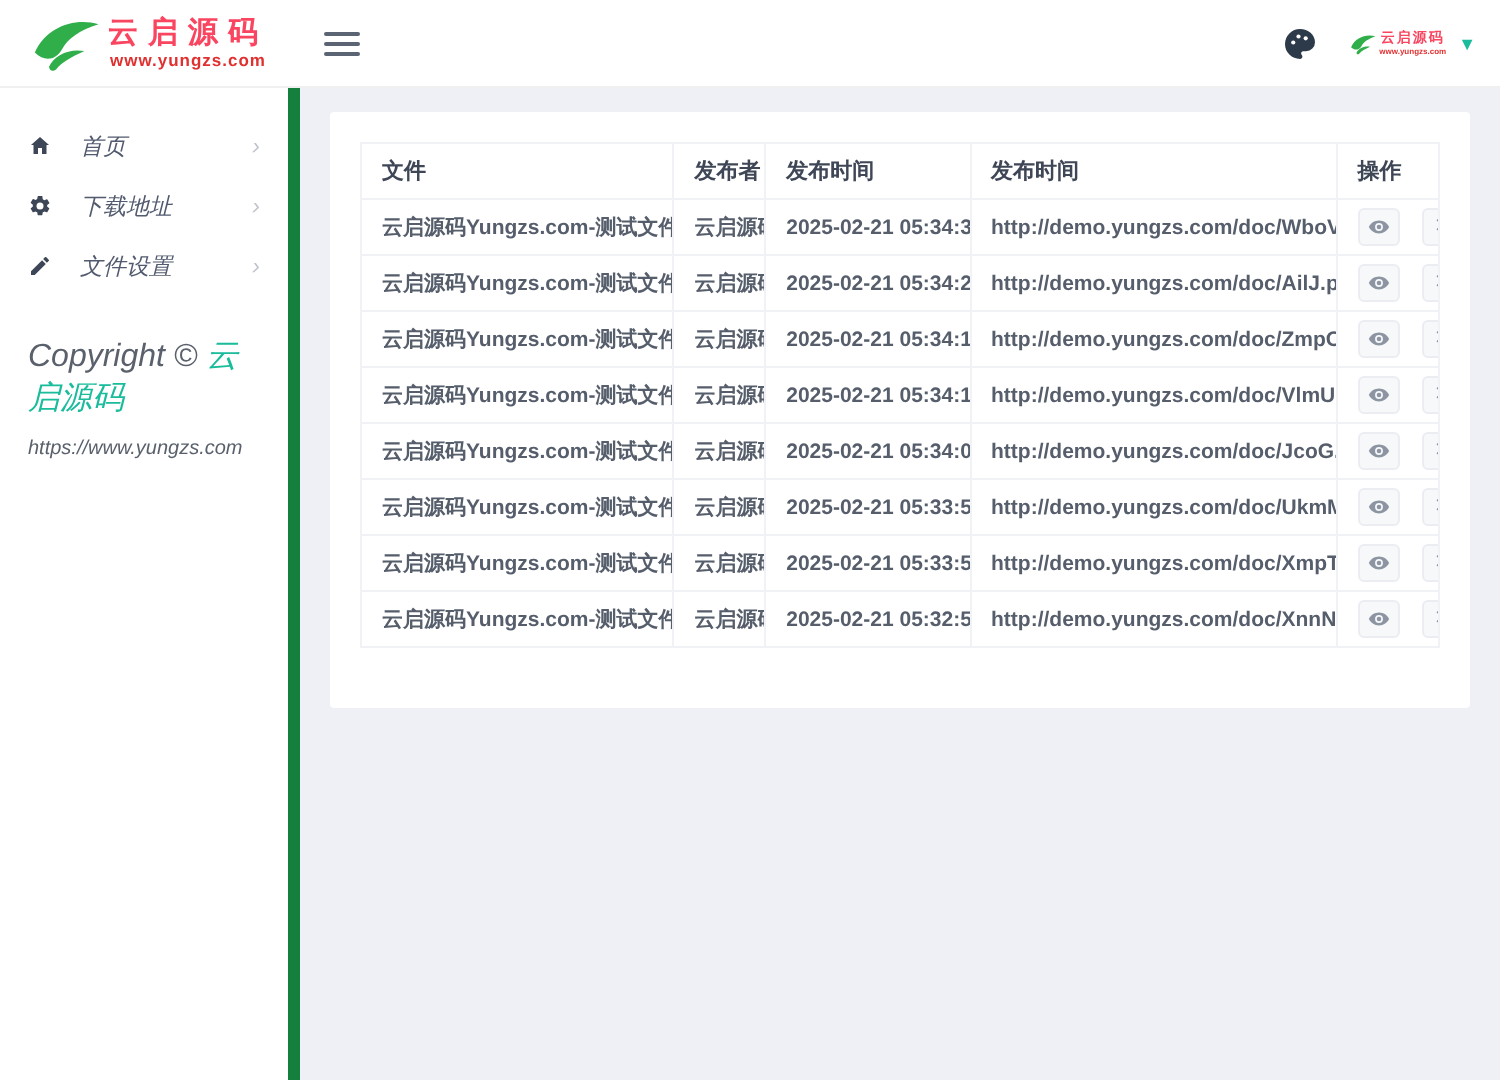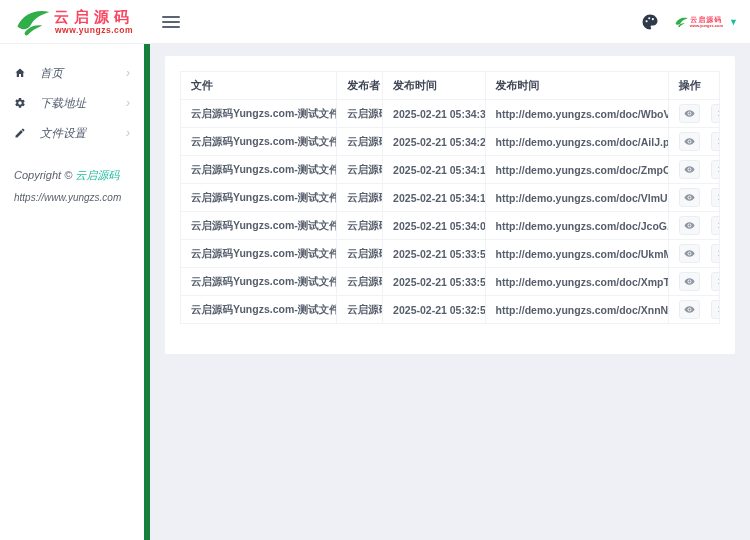--- a/index.html
+++ b/index.html
@@ -28,21 +28,21 @@
 
   
   .sidebar { position:fixed; top:44px; left:0; bottom:0; width:150px; background:#fff;
              border-right:6px solid #15803d; padding-top:14px;font-style:italic; }
   .menu-item { display:flex; align-items:center; height:30px; padding:0 14px; cursor:pointer; }
   .menu-item .mi-icon { width:13px; height:13px; flex:0 0 auto; display:flex; align-items:center; }
   .menu-item .mi-icon svg { width:12px; height:12px; fill:#3c4656; }
   .menu-item .mi-label { font-size:11.5px; color:#515a6e; margin-left:13px; flex:1; }
   .menu-item .mi-chevron { font-size:12px; color:#c0c4cc; line-height:1; }
   .sidebar-footer { padding:20px 14px 0 14px; }
-  .copyright { font-size:11px; color:#5a616c; }
+  .copyright { font-size:16px; color:#5a616c; }
   .copyright a { color:#1abc9c; text-decoration:none; cursor:pointer; }
   .site-url { font-size:10px; color:#5a616c; margin-top:9px; }
 
   
   .main { position:absolute; top:44px; left:150px; right:0; bottom:0; background:#eef0f5; padding:12px 15px; }
   .card { background:#fff; border-radius:2px; padding:15px 15px 30px 15px; }
 
   table { width:100%; border-collapse:collapse; table-layout:fixed; }
   th, td { border:1px solid #f1f2f6; padding:0 10px; height:28px; text-align:left;
            white-space:nowrap; overflow:hidden; }

